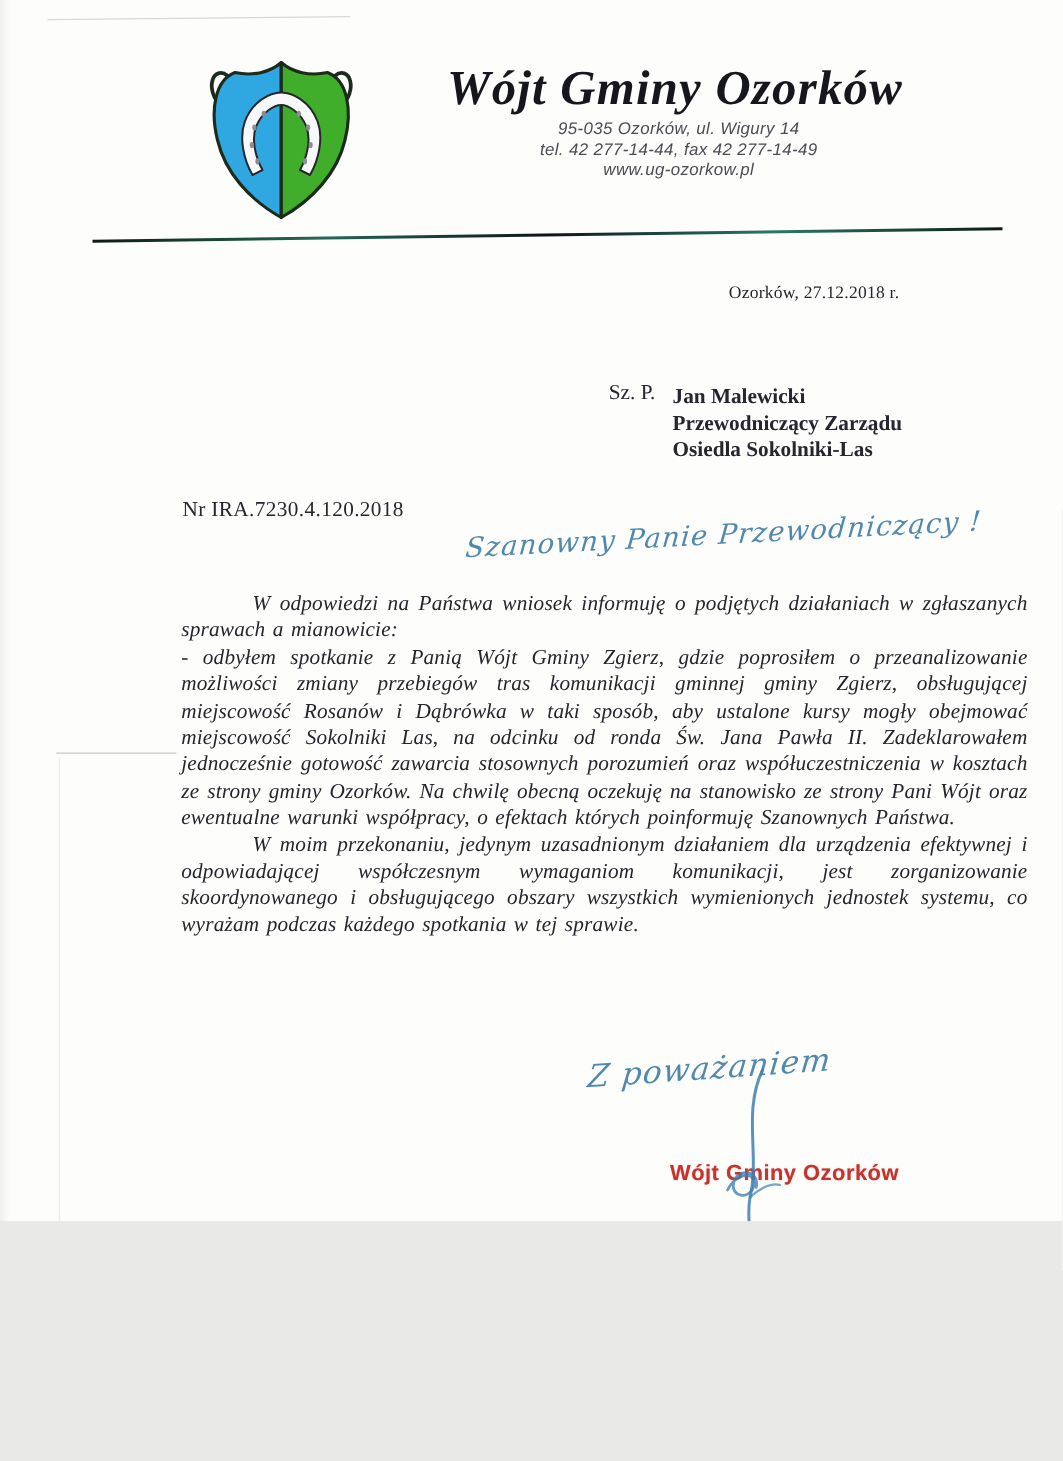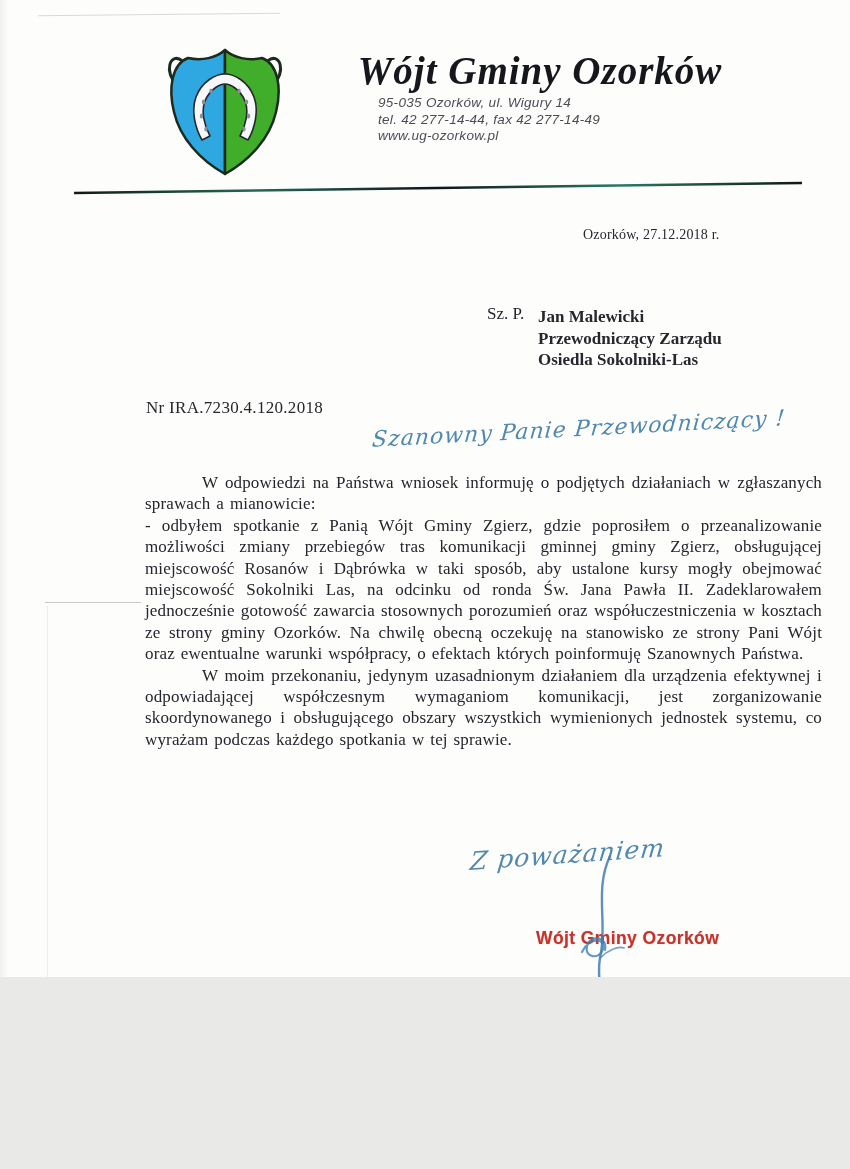--- a/index.html
+++ b/index.html
@@ -14,36 +14,36 @@
   .fold-v{position:absolute;left:47px;top:606px;width:1px;height:440px;background:#ededeb;}
   .edge-shade{position:absolute;left:0;top:0;width:8px;height:1169px;background:linear-gradient(to right,#f0f0ee,#fdfdfc);}
   
   .crest{position:absolute;left:158px;top:36px;width:134px;height:140px;}
   .lh-title{
     position:absolute;left:320px;top:48px;width:440px;text-align:center;
     font-family:"Liberation Serif", serif;font-weight:bold;font-style:italic;
     font-size:39px;letter-spacing:1px;color:#16161d;white-space:nowrap;
   }
   .lh-address{
-    position:absolute;left:378px;top:95px;width:330px;
+    position:absolute;left:378px;top:95px;width:330px;text-align:center;
     font-family:"Liberation Sans", sans-serif;font-style:italic;
     font-size:13.5px;line-height:16.5px;color:#4c4c55;letter-spacing:0.3px;
   }
   .rule{position:absolute;left:68px;top:178px;width:740px;height:20px;}
   
   .dateline{position:absolute;left:583px;top:227px;font-size:14px;letter-spacing:0.2px;}
   .rcpt-prefix{position:absolute;left:487px;top:284px;font-size:17px;margin-top:20px;}
   .rcpt-block{position:absolute;left:538px;top:306px;font-size:17px;line-height:21.5px;font-weight:bold;}
   .refno{position:absolute;left:146px;top:398px;font-size:17px;letter-spacing:0.3px;}
   .body-text{
     position:absolute;left:145px;top:472px;width:677px;
     font-size:17px;line-height:21.4px;text-align:justify;
     word-spacing:1.5px;letter-spacing:0.15px;color:#25252d;
   }
-  .body-text p{margin:0;}
+  .body-text p{margin:0;font-style:italic;}
   .body-text p.indent{text-indent:57px;}
   
   .ink{
     font-family:"DejaVu Serif", serif;font-style:italic;color:#3e7ca6;
     letter-spacing:1px;white-space:nowrap;
   }
   .greeting{position:absolute;left:372px;top:416px;font-size:22px;transform:rotate(-3deg) skewX(-8deg);opacity:0.9;}
   .closing{position:absolute;left:470px;top:840px;font-size:25px;transform:rotate(-4deg) skewX(-10deg);opacity:0.9;}
   .signature{position:absolute;left:548px;top:852px;width:120px;height:165px;}
   

